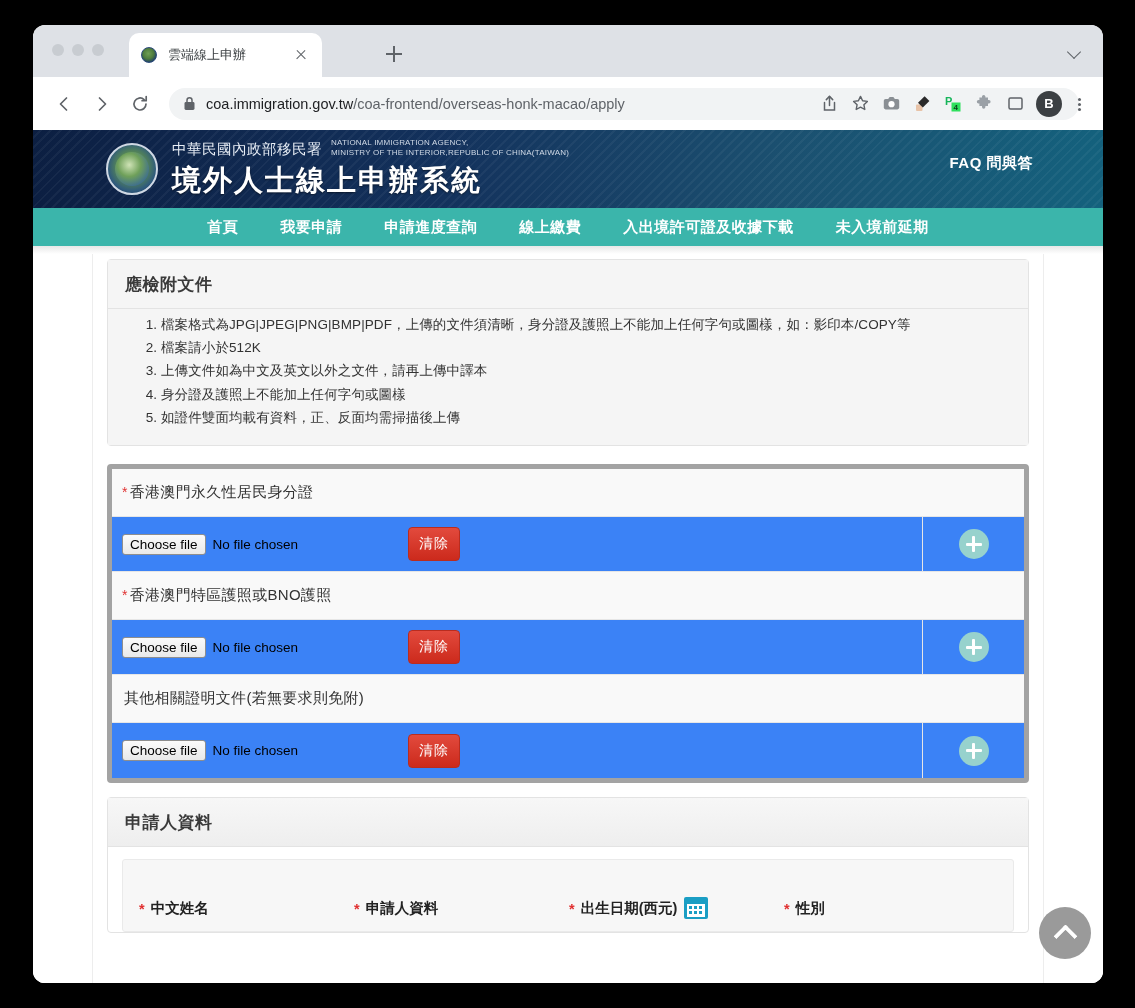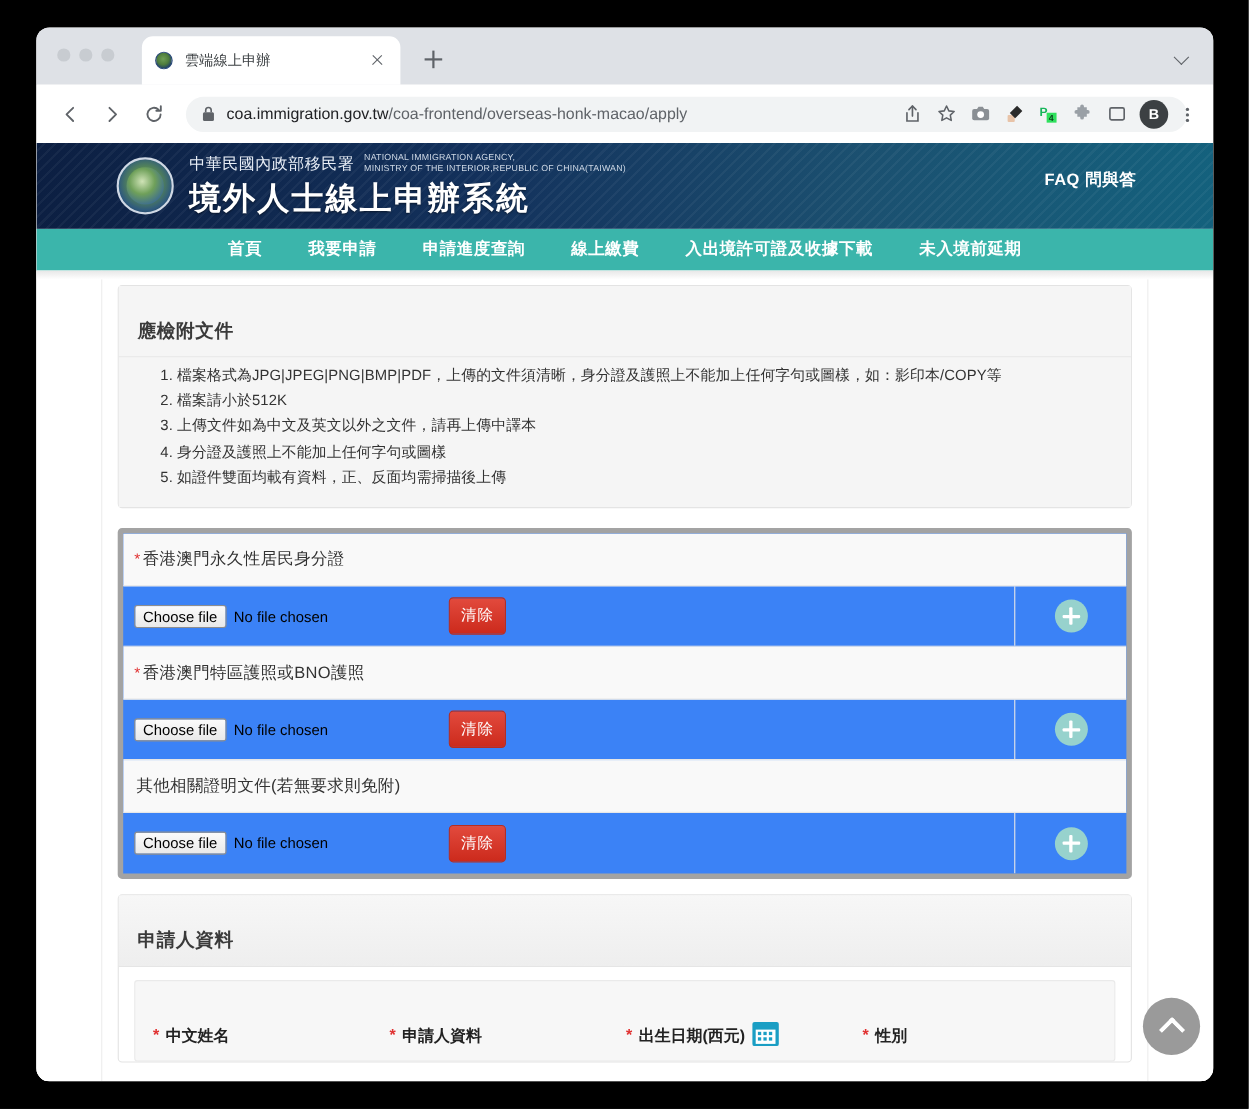--- a/index.html
+++ b/index.html
@@ -25,21 +25,21 @@
   .tabstrip {
     height: 52px;
     background: #dee1e6;
     position: relative;
   }
   .traffic { position: absolute; left: 19px; top: 19px; display: flex; gap: 8px; }
   .dot { width: 12px; height: 12px; border-radius: 50%; background: #c8ccd1; }
 
   .tab {
     position: absolute; left: 96px; top: 8px;
-    width: 235px; height: 44px;
+    width: 193px; height: 44px;
     background: #fff;
     border-radius: 10px 10px 0 0;
     display: flex; align-items: center;
     padding: 0 12px;
   }
   .tab-fav {
     width: 16px; height: 16px; border-radius: 50%;
     background: radial-gradient(circle at 45% 40%, #6f9f56 0%, #4f7d3d 45%, #1b3a6b 80%);
     border: 1px solid #2b4a7a;
     flex: none;
@@ -232,21 +232,20 @@
     background: #f5f5f5;
     border-bottom: 1px solid #e3e3e3;
     padding: 13px 17px 12px;
   }
   .panel-head.grad {
     background: linear-gradient(#f7f7f7, #eeeeee);
   }
   .panel-title {
     font-size: 17px; color: #3a3a3a; font-weight: bold;
     letter-spacing: .5px;
-    margin-top: 16px;
   }
   .panel-body { background: #f5f5f5; padding: 4px 17px 16px; }
   .notes { list-style: decimal; margin-left: 36px; }
   .notes li {
     font-size: 13.5px; color: #333;
     line-height: 1.72;
     letter-spacing: .1px;
   }
 
   

